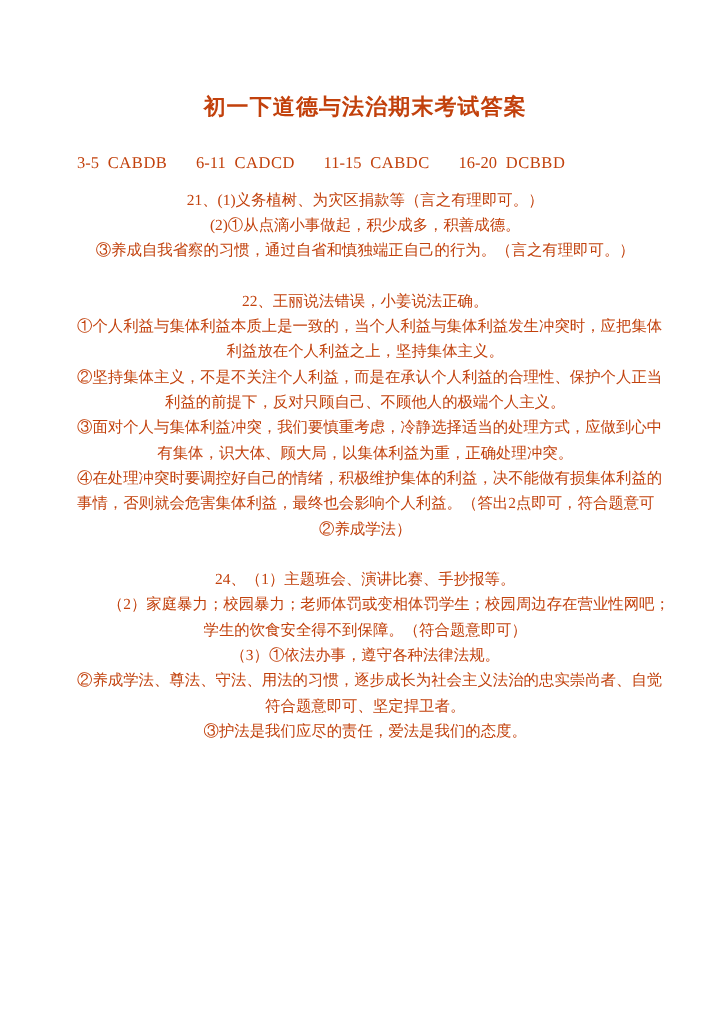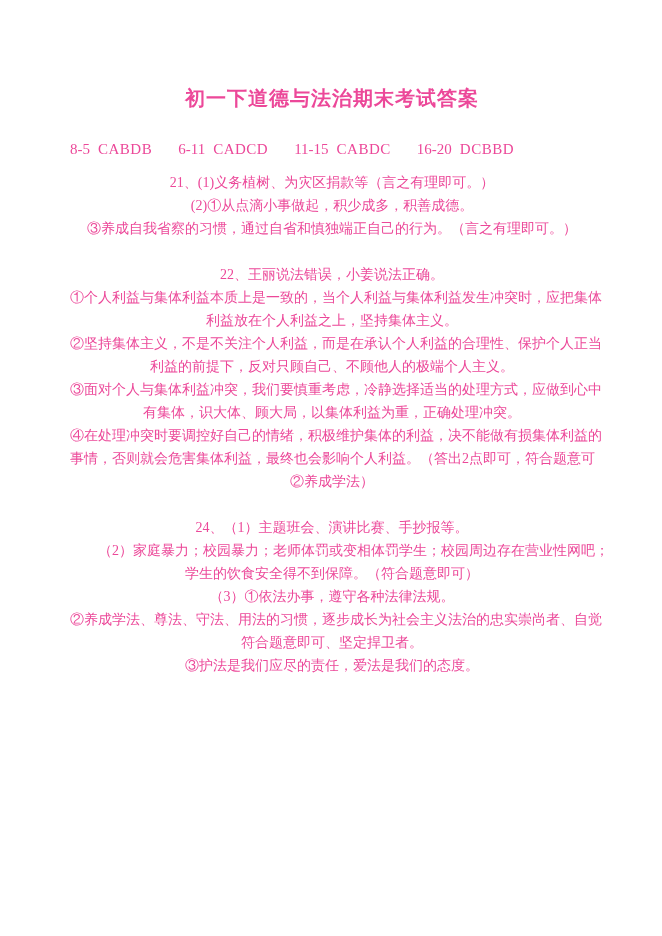--- a/index.html
+++ b/index.html
@@ -7,21 +7,21 @@
     padding: 0;
     background: #ffffff;
   }
   .page {
     position: relative;
     width: 662px;
     height: 936px;
     background: #ffffff;
     overflow: hidden;
     font-family: "Liberation Serif", "DejaVu Serif", serif;
-    color: #ec4899;
+    color: #c2410c;
   }
   .content {
     padding: 84px 68px 0 70px;
   }
   .title {
     margin: 0 0 26px 0;
     text-align: center;
     font-size: 20px;
     line-height: 28px;
     font-weight: 700;
@@ -52,21 +52,21 @@
   }
 </style>
 </head>
 <body>
 
 <div class="page">
   <div class="content">
     <h1 class="title">初一下道德与法治期末考试答案</h1>
 
     <div class="answers-row">
-  <span class="answer-group"><span class="answer-range">8-5</span><span class="answer-letters">CABDB</span></span>
+  <span class="answer-group"><span class="answer-range">3-5</span><span class="answer-letters">CABDB</span></span>
 
   <span class="answer-group"><span class="answer-range">6-11</span><span class="answer-letters">CADCD</span></span>
 
   <span class="answer-group"><span class="answer-range">11-15</span><span class="answer-letters">CABDC</span></span>
 
   <span class="answer-group"><span class="answer-range">16-20</span><span class="answer-letters">DCBBD</span></span>
 </div>
 
     <div id="sections">
         <div class="section">

